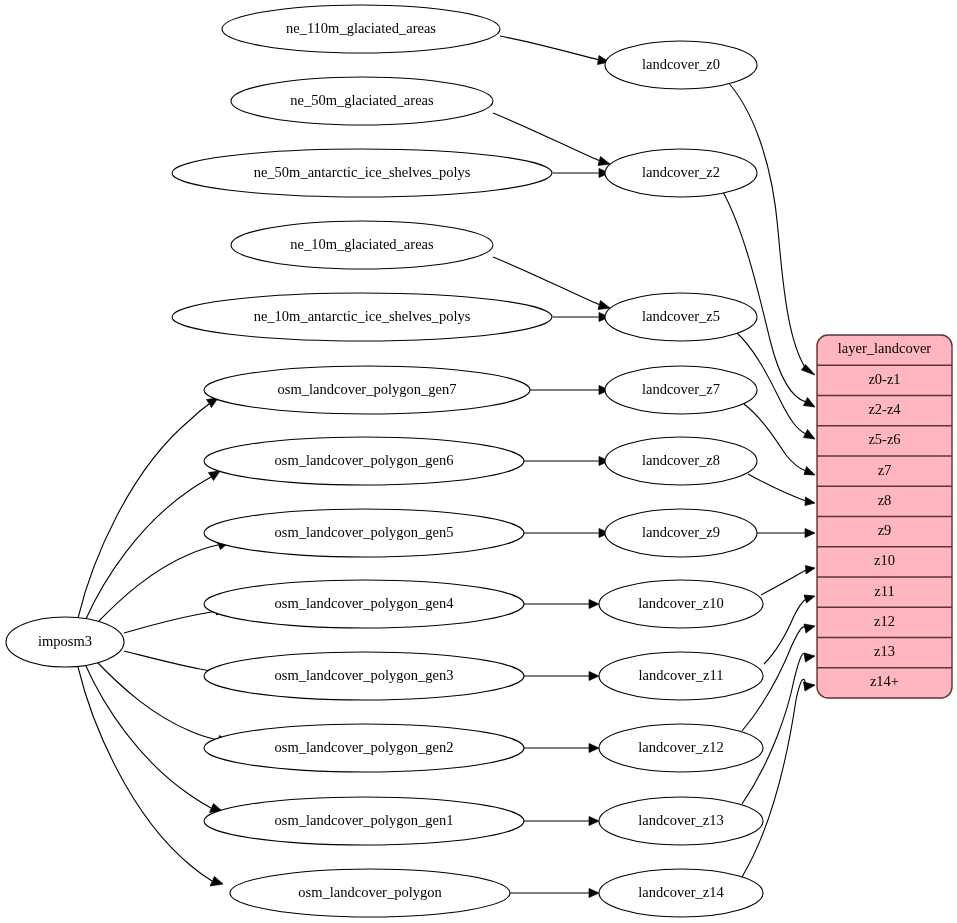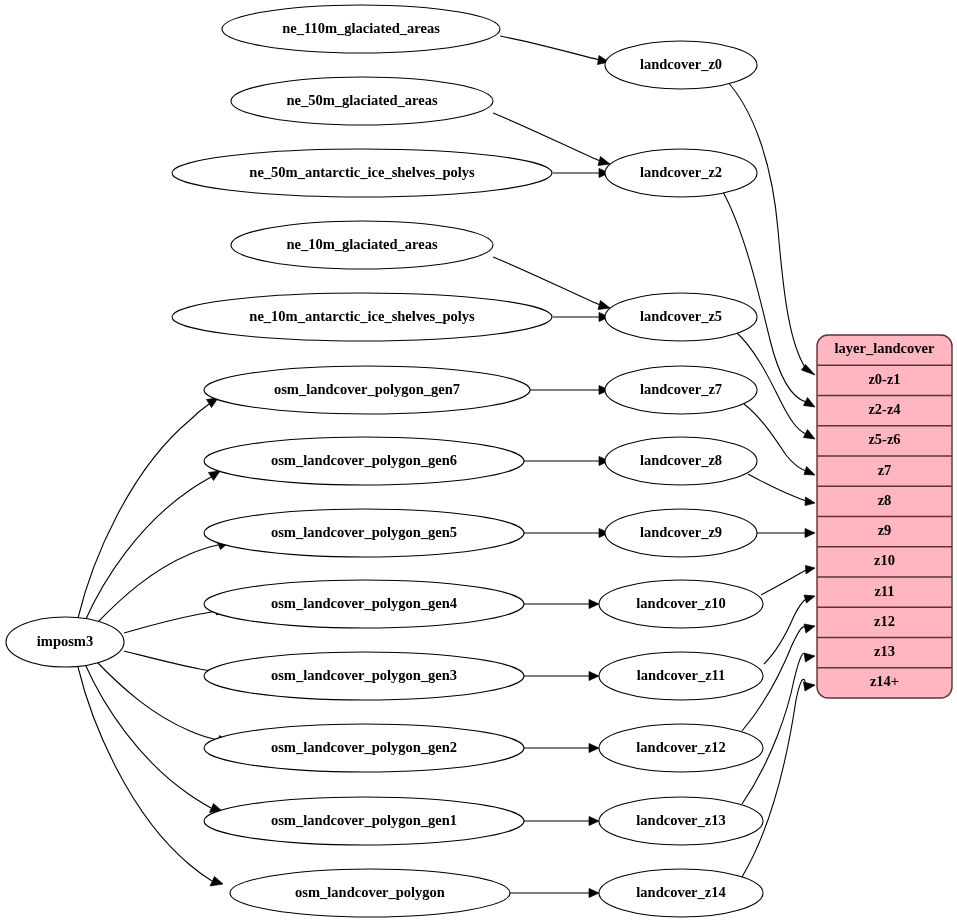--- a/index.html
+++ b/index.html
@@ -1,19 +1,19 @@
 <!DOCTYPE html>
 <html><head>
 <meta charset="utf-8">
 <title>landcover graph</title>
 <style>
   html,body{margin:0;padding:0;background:#ffffff;}
   body{width:957px;height:923px;overflow:hidden;
        font-family:"Liberation Serif","DejaVu Serif",serif;}
-  #stage{position:relative;width:957px;height:923px;font-weight:bold;}
+  #stage{position:relative;width:957px;height:923px;}
   svg#graph{position:absolute;left:0;top:0;width:957px;height:923px;display:block;}
   .node-ellipse{fill:#ffffff;stroke:#000000;stroke-width:1.1;}
   .node-label{font-family:"Liberation Serif","DejaVu Serif",serif;font-size:14.5px;
               fill:#000000;text-anchor:middle;dominant-baseline:middle;}
   .edge-path{fill:none;stroke:#000000;stroke-width:1.1;}
   .arrow-head{fill:#000000;stroke:#000000;stroke-width:0.7;}
   .table-body{fill:#ffb6c1;stroke:#5c3336;stroke-width:1.4;}
   .table-row-line{stroke:#5c3336;stroke-width:1.4;fill:none;}
   .table-text{font-family:"Liberation Serif","DejaVu Serif",serif;font-size:14.5px;
               fill:#000000;text-anchor:middle;dominant-baseline:middle;}

